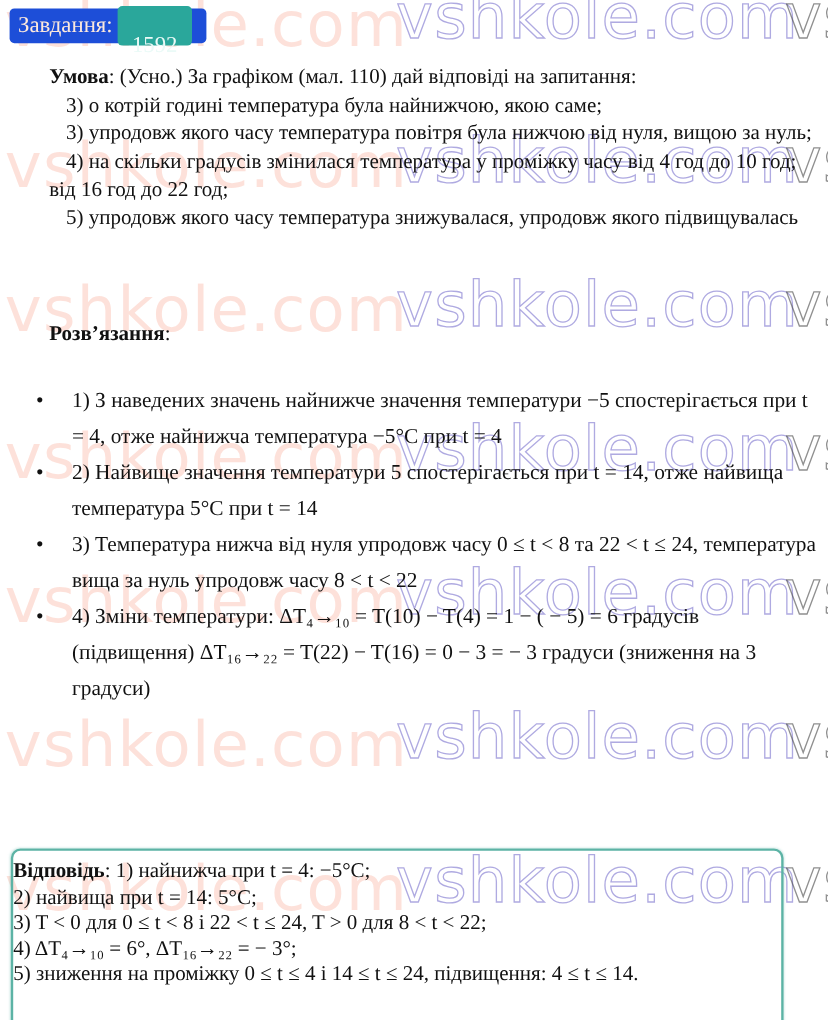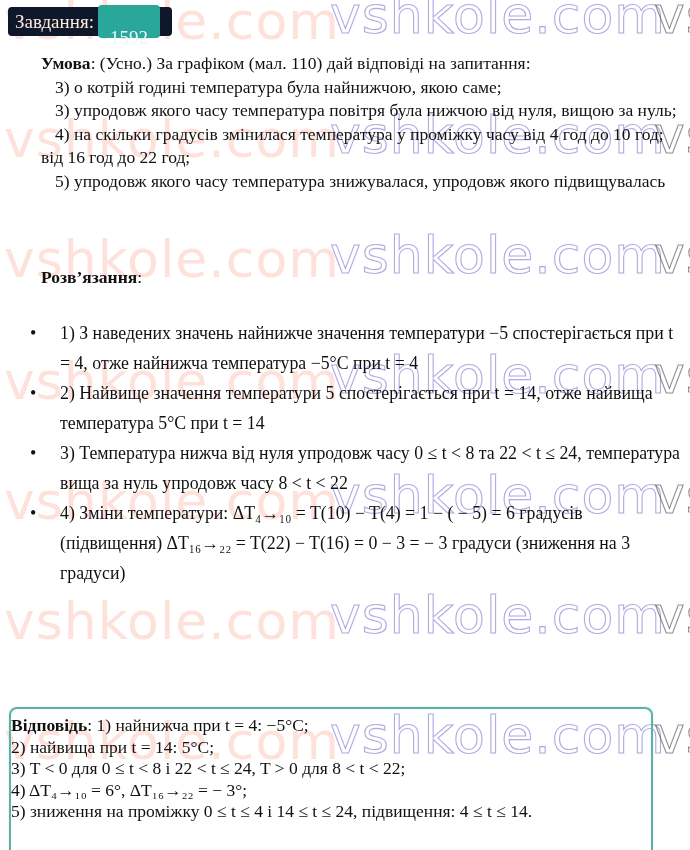--- a/index.html
+++ b/index.html
@@ -5,21 +5,21 @@
   html, body { margin: 0; padding: 0; }
   body {
     width: 690px; height: 850px; position: relative; overflow: hidden;
     background: #ffffff; color: #111;
     font-family: "Liberation Serif", "DejaVu Serif", serif;
     font-size: 17.5px; line-height: 23.5px;
   }
   .badge {
     position: absolute; left: 8px; top: 7px; height: 29px;
     display: flex; align-items: stretch;
-    background: #0f172a; border-radius: 4px; padding-right: 12px;
+    background: #1d4ed8; border-radius: 4px; padding-right: 12px;
   }
   .badge .lbl { color: #fde9dc; font-size: 19px; line-height: 29px; padding: 0 4px 0 7px; }
   .badge .num {
     background: #2aa79b; color: #eafaf7; font-size: 19px; line-height: 29px;
     padding: 16px 12px; border-radius: 4px; margin-top: -2px; margin-bottom: -2px; line-height: 33px;
   }
   .block { position: absolute; left: 9px; right: 6px; margin-left: 32px; }
   .cond { top: 52px; }
   .cond p { margin: 0; }
   .ind { text-indent: 14px; }

